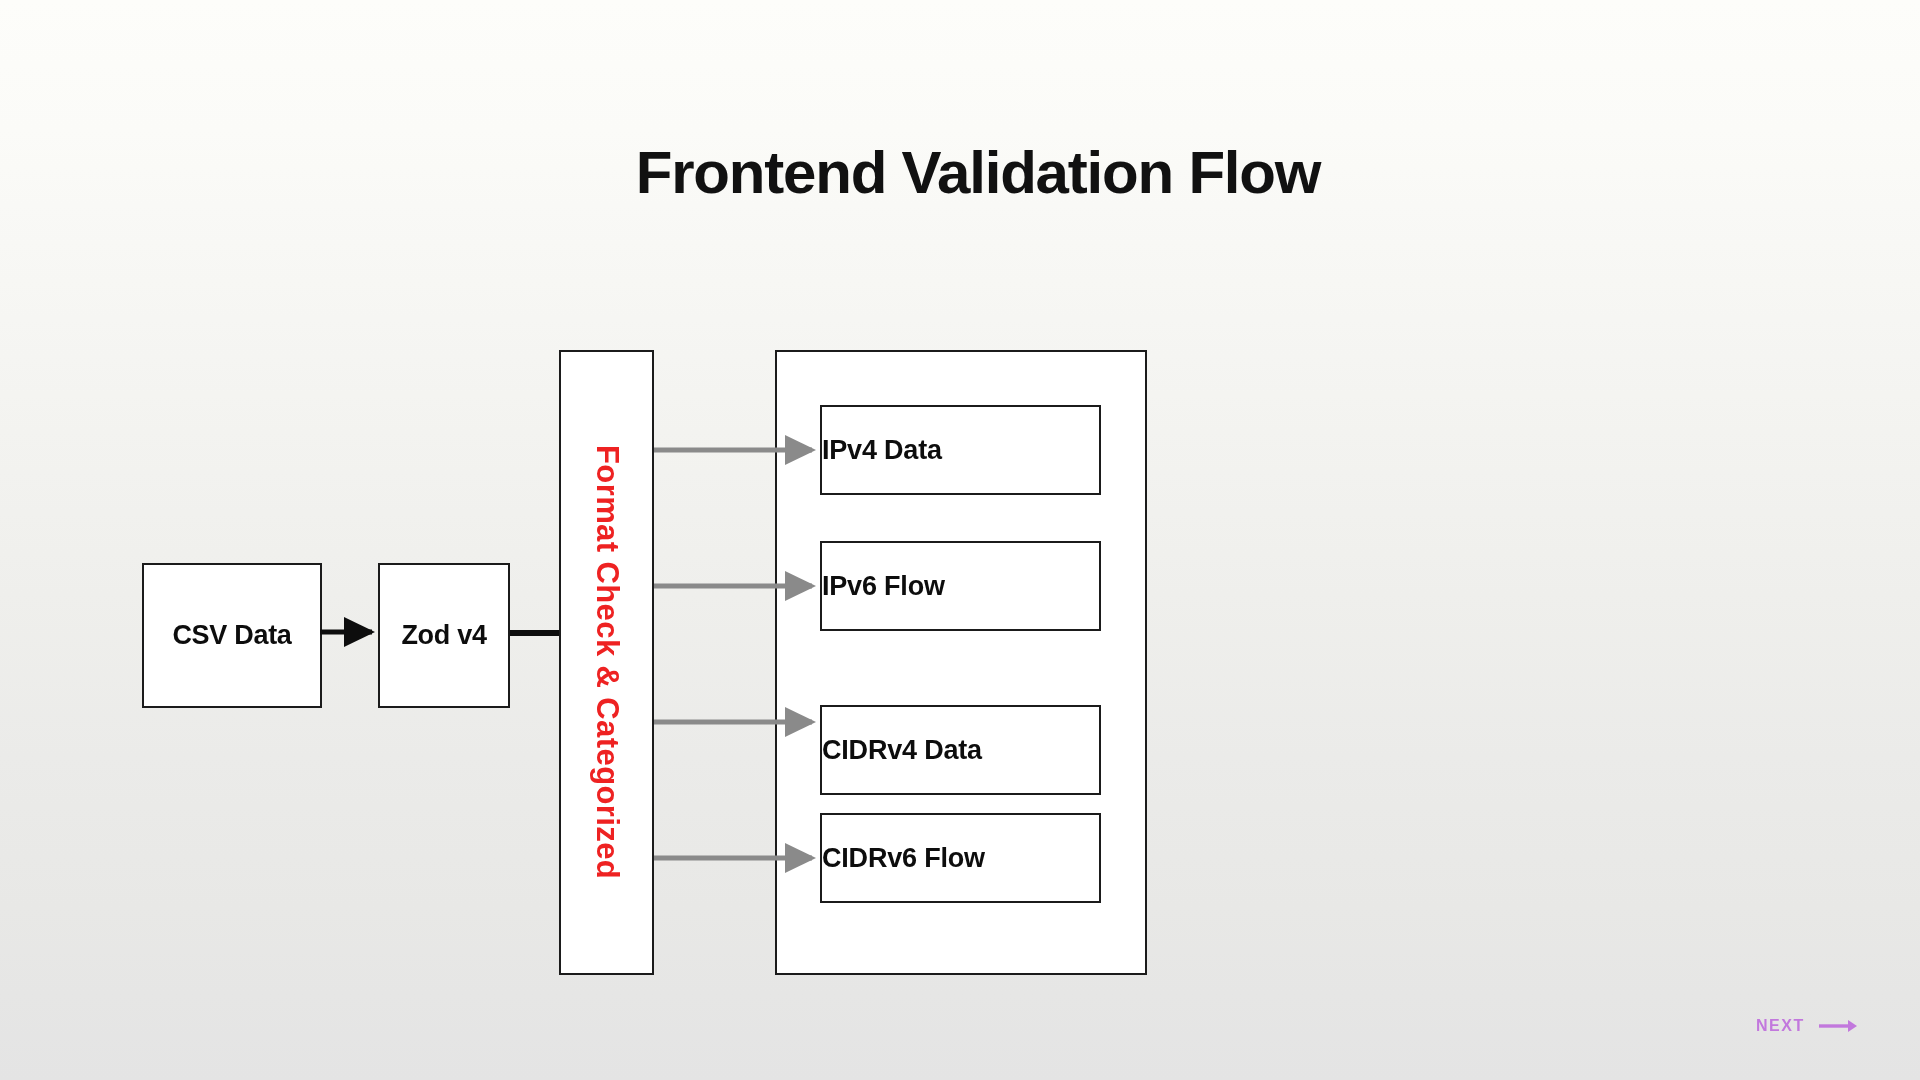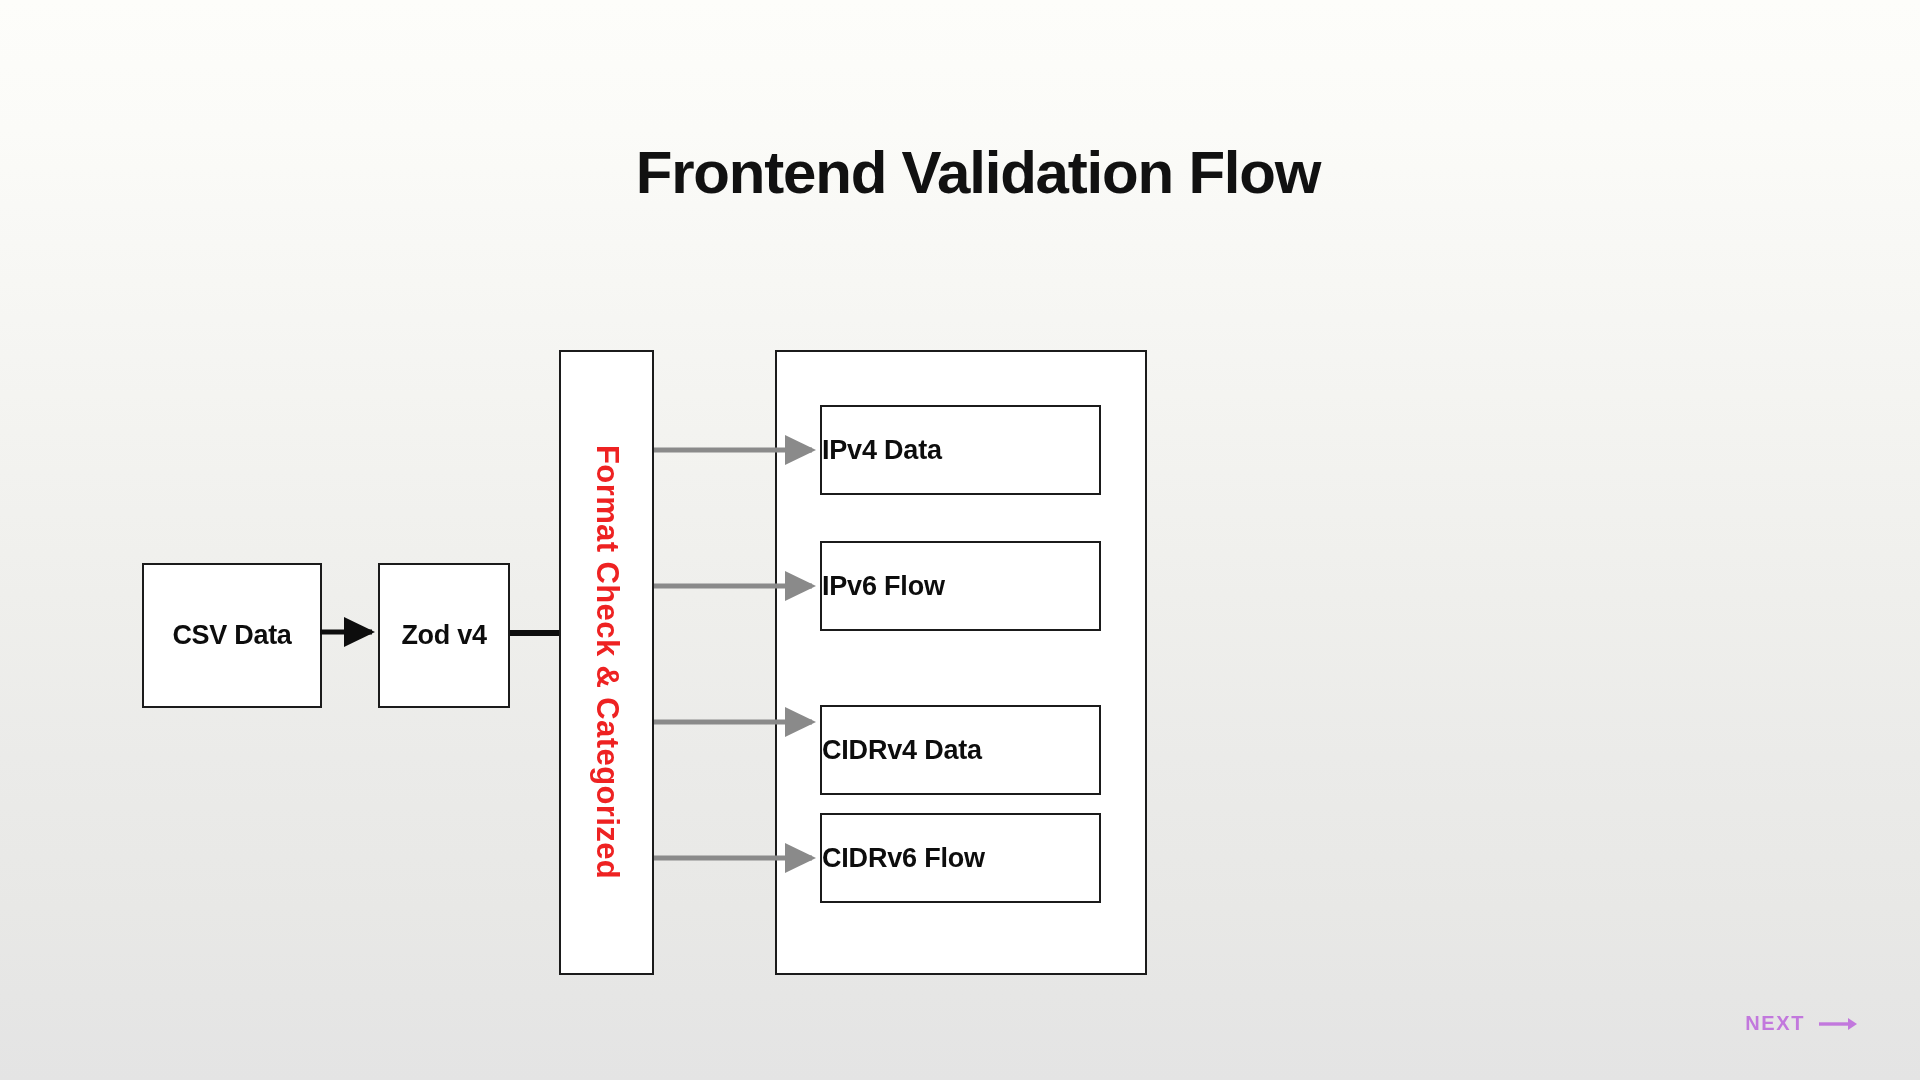--- a/index.html
+++ b/index.html
@@ -163,21 +163,21 @@
     bottom: 45px;
     display: flex;
     align-items: center;
     gap: 13px;
     color: #c278dd;
     cursor: pointer;
     user-select: none;
   }
 
   #next-label {
-    font-size: 20px;
+    font-size: 16px;
     font-weight: 700;
     letter-spacing: 1.6px;
     color: #c278dd;
     font-family: "Liberation Sans", sans-serif;
   }
 
   #next-arrow-icon { display: block; }
 </style>
 </head>
 <body>

